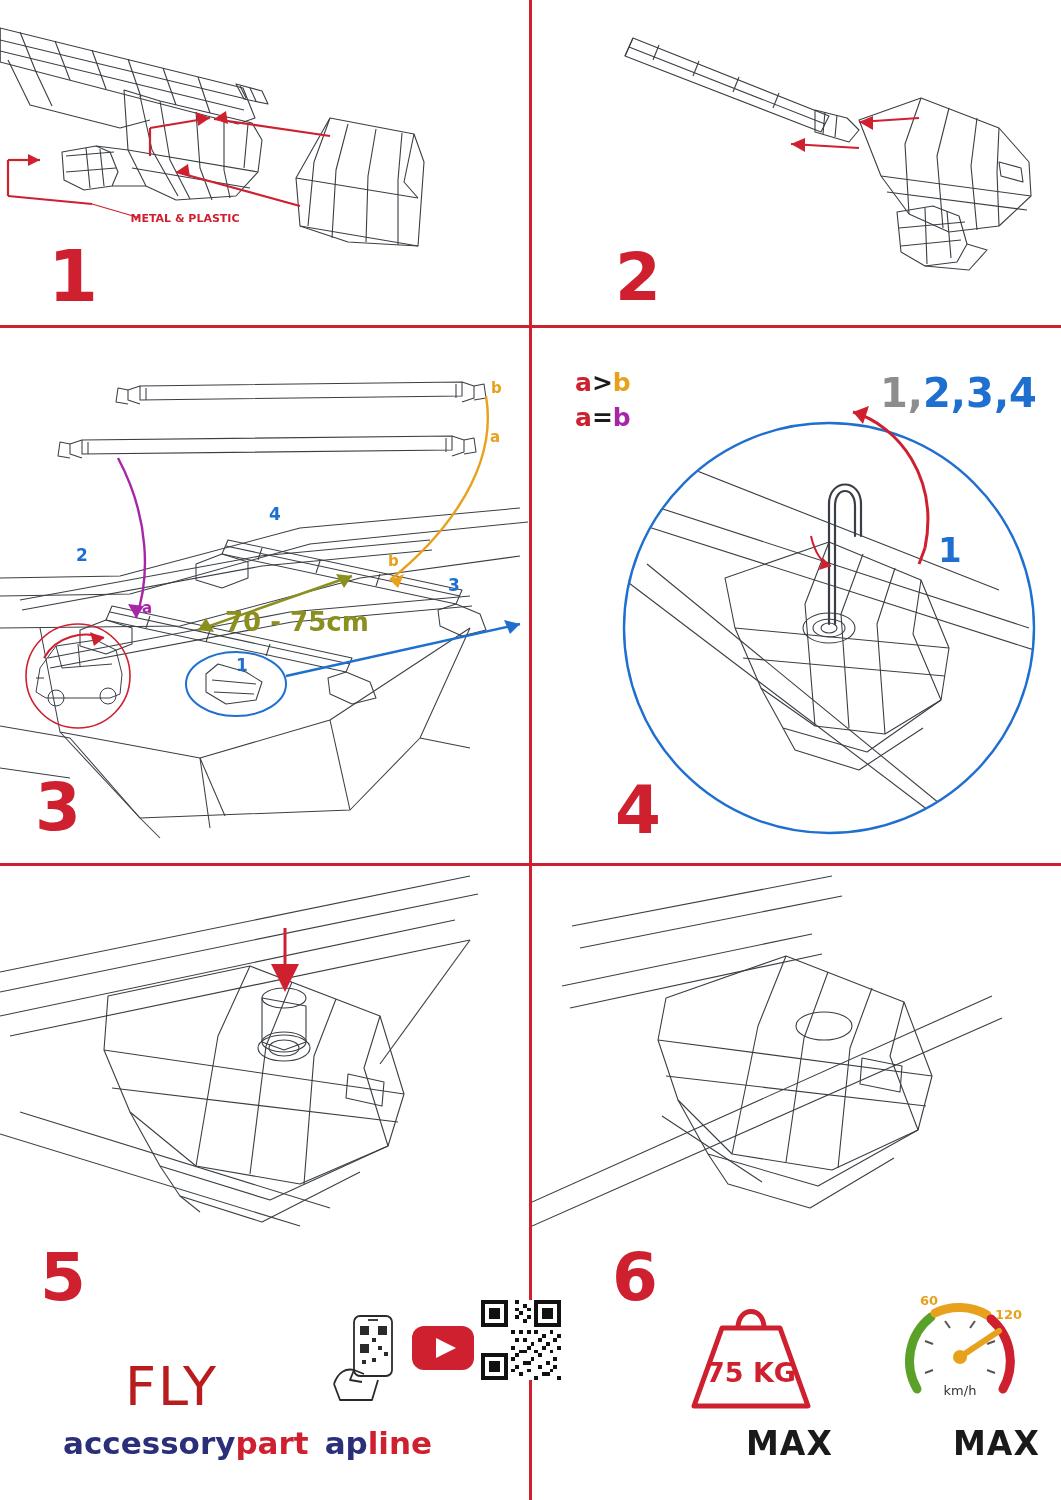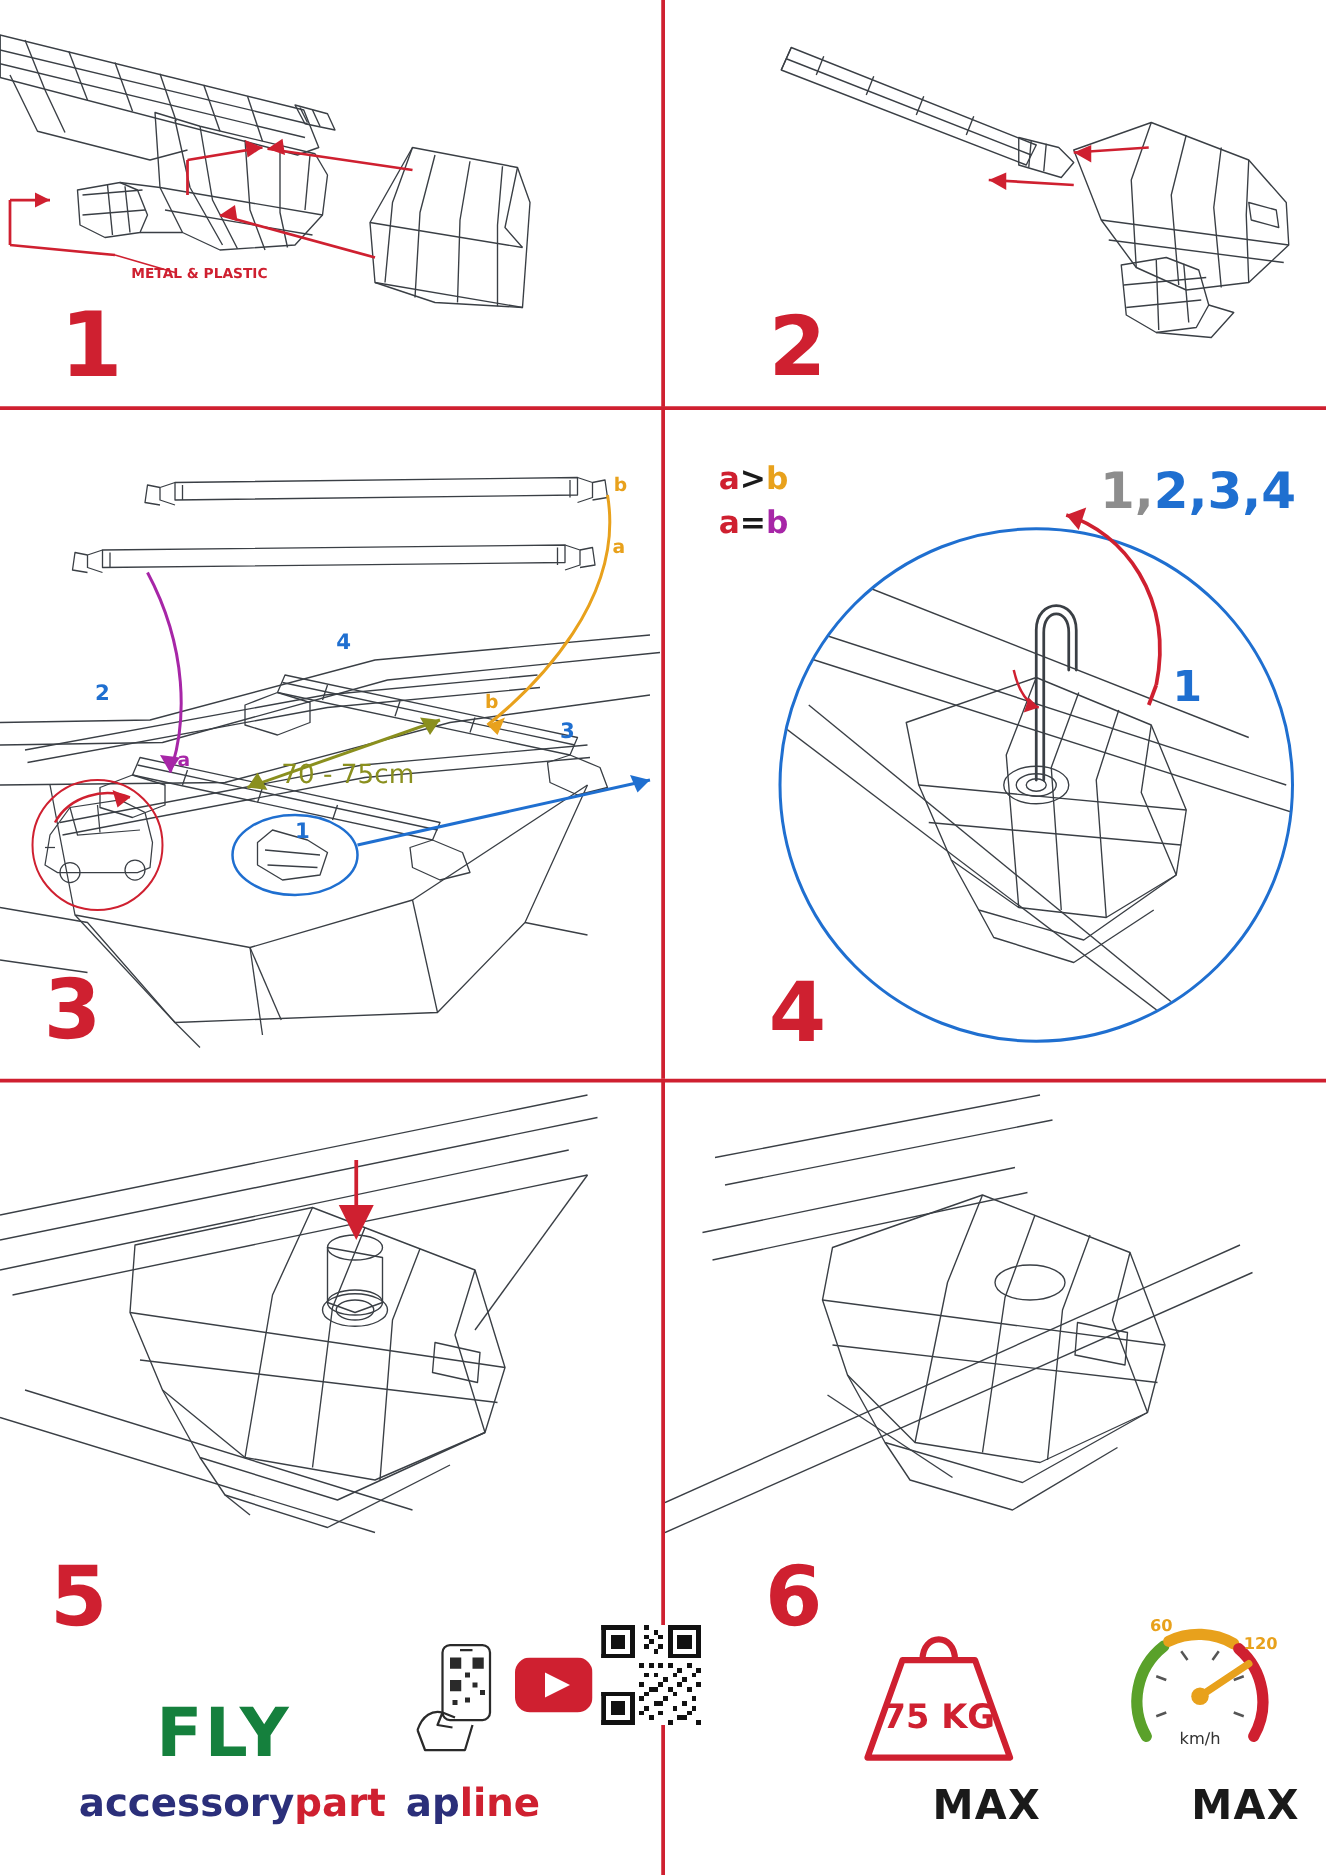--- a/index.html
+++ b/index.html
@@ -36,20 +36,21 @@
   }
   svg { display: block; }
   .abs { position: absolute; }
 
   .metal-title {
     font-family: "DejaVu Sans", sans-serif;
     font-weight: bold;
     font-size: 11px;
     color: #cf2030;
     letter-spacing: 0px;
+    text-align: center;
   }
   .carlist {
     font-family: "DejaVu Sans", sans-serif;
     font-weight: bold;
     font-size: 9.5px;
     color: #2b2f7a;
     text-align: right;
     line-height: 1.18;
     white-space: nowrap;
   }
@@ -57,30 +58,30 @@
   .ab-a { color: #cf2030; }
   .ab-op { color: #1a1a1a; }
   .ab-b1 { color: #e8a11c; }
   .ab-b2 { color: #a726a7; }
 
   .lbl { font-family: "DejaVu Sans", sans-serif; font-weight: 700; }
   .lbl-b-orange { color: #e8a11c; font-size: 15px; }
   .lbl-a-orange { color: #e8a11c; font-size: 15px; }
   .lbl-a-purple { color: #a726a7; font-size: 15px; }
   .lbl-blue { color: #1f6fd0; font-size: 17px; }
-  .dim-text { color: #8a8f1e; font-family: "DejaVu Sans", sans-serif; font-weight: 400; font-size: 21px; }
+  .dim-text { color: #8a8f1e; font-family: "DejaVu Sans", sans-serif; font-weight: 700; font-size: 26px; }
   .num1234 { font-family: "DejaVu Sans", sans-serif; font-weight: 700; font-size: 40px; }
   .n-grey { color: #8d8d8d; }
   .n-blue { color: #1f6fd0; margin-top: 46px; }
 
   .fly {
     font-family: "DejaVu Sans", sans-serif;
-    font-weight: 700;
+    font-weight: 400;
     font-size: 54px;
-    color: #15803d;
+    color: #b91c1c;
     letter-spacing: 2px;
   }
   .brand-line { font-family: "DejaVu Sans", sans-serif; font-weight: 700; font-size: 31px; }
   .c-accessory { color: #2b2f7a; }
   .c-part { color: #cf2030; }
   .c-ap { color: #2b2f7a; }
   .c-line { color: #cf2030; }
 
   .maxlabel {
     font-family: "DejaVu Sans", sans-serif;

